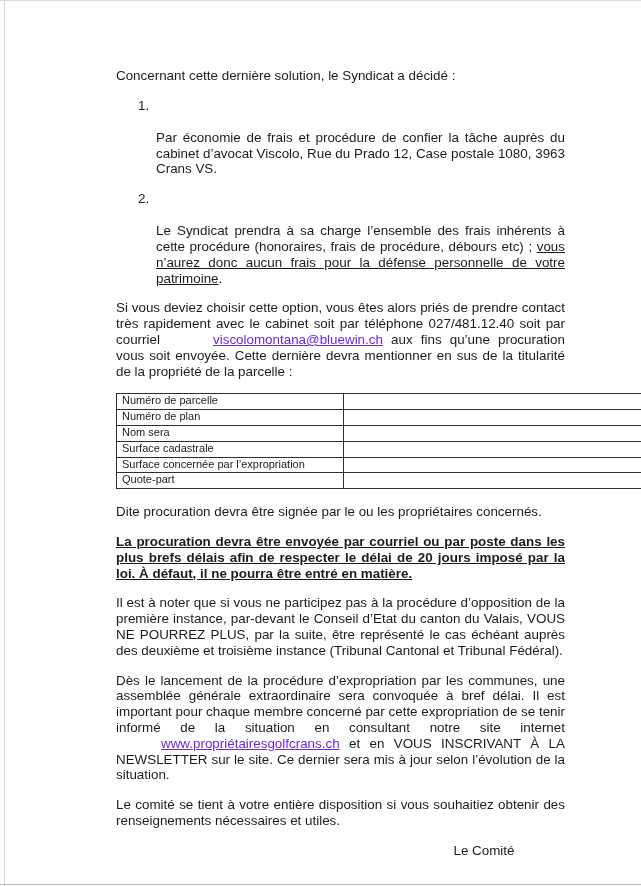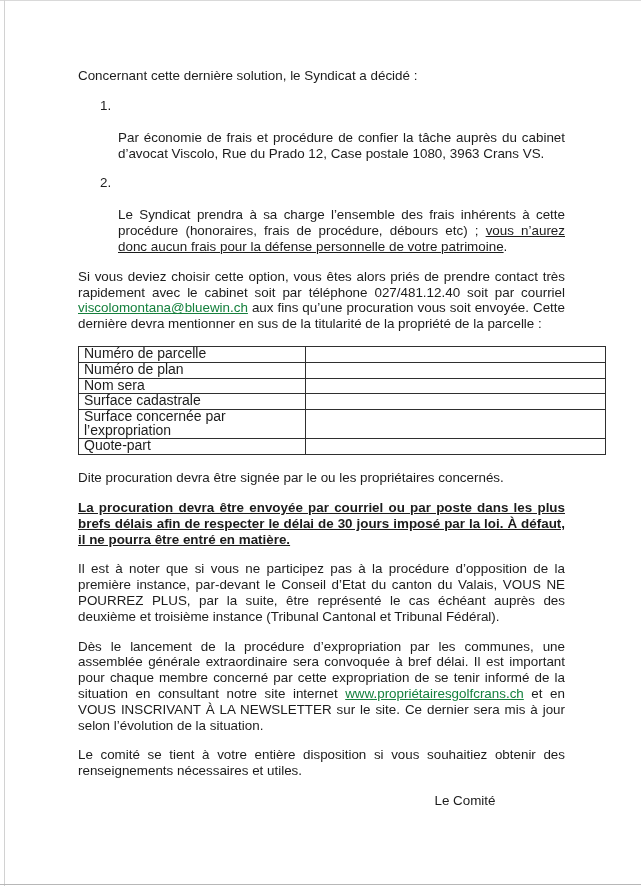--- a/index.html
+++ b/index.html
@@ -13,51 +13,51 @@
   }
   
   .edge-top    { position: absolute; top: 0; left: 0; width: 641px; height: 1px; background: #d9d9d9; }
   .edge-bottom { position: absolute; top: 884px; left: 0; width: 641px; height: 1px; background: #b7b7b7; }
   .edge-left   { position: absolute; top: 0; left: 4px; width: 1px; height: 886px; background: #d2d2d2; }
 
   .page {
     position: absolute;
     top: 0; left: 0;
     width: 641px; height: 786px;
-    padding: 68px 76px 0 78px;
+    padding: 68px 76px 0 116px;
   }
   .doc {
     font-size: 13.4px;
     line-height: 15.8px;
     text-align: justify;
   }
   p.para { margin-bottom: 14px; }
 
   
   .num-list { margin: 0 0 14px 0; }
   .num-item { display: flex; margin-bottom: 14px; }
   .num-item:last-child { margin-bottom: 0; }
   .num-label { width: 18px; margin-left: 22px; flex: 0 0 18px; }
   .num-text { flex: 1; text-align: justify; margin-top: 32px; }
 
   .bold-underline { font-weight: normal; text-decoration: underline; }
   .warning { font-weight: bold; text-decoration: underline; margin-bottom: 14px; }
 
-  a.doc-link { color: #15803d; text-decoration: underline; cursor: pointer; }
+  a.doc-link { color: #6d28d9; text-decoration: underline; cursor: pointer; margin-left: 45px; }
 
   
   table.parcel {
     border-collapse: collapse;
     width: calc(100% + 40px);
     margin: 8px 0 15px 0;
     table-layout: fixed;
   }
   table.parcel td {
     border: 1px solid #2f2f2f;
-    font-size: 14px;
+    font-size: 11px;
     line-height: 13.6px;
     padding: 0 0 1px 5px;
     height: 15.8px;
     text-align: left;
   }
   td.cell-label { width: 227px; }
   td.cell-value { width: 300px; }
 
   .signature { margin-left: 287px; margin-top: 14px; text-align: center; }
 </style>
@@ -111,21 +111,21 @@
         <tr>
           <td class="cell-label">Quote-part</td>
           <td class="cell-value"></td>
         </tr>
       </tbody>
     </table>
 
     <p class="para">Dite procuration devra être signée par le ou les propriétaires concernés.</p>
 
 
-    <p class="para warning">La procuration devra être envoyée par courriel ou par poste dans les plus brefs délais afin de respecter le délai de 30 jours imposé par la loi. À défaut, il ne pourra être entré en matière.</p>
+    <p class="para warning">La procuration devra être envoyée par courriel ou par poste dans les plus brefs délais afin de respecter le délai de 20 jours imposé par la loi. À défaut, il ne pourra être entré en matière.</p>
 
     <p class="para">Il est à noter que si vous ne participez pas à la procédure d’opposition de la première instance, par-devant le Conseil d’Etat du canton du Valais, VOUS NE POURREZ PLUS, par la suite, être représenté le cas échéant auprès des deuxième et troisième instance (Tribunal Cantonal et Tribunal Fédéral).</p>
 
 
     <p class="para"><span>Dès le lancement de la procédure d’expropriation par les communes, une assemblée générale extraordinaire sera convoquée à bref délai. Il est important pour chaque membre concerné par cette expropriation de se tenir informé de la situation en consultant notre site internet </span><a class="doc-link" href="#">www.propriétairesgolfcrans.ch</a><span> et en VOUS INSCRIVANT À LA NEWSLETTER sur le site. Ce dernier sera mis à jour selon l’évolution de la situation.</span></p>
 
     <p class="para">Le comité se tient à votre entière disposition si vous souhaitiez obtenir des renseignements nécessaires et utiles.</p>
 
     <p class="signature">Le Comité</p>
 

